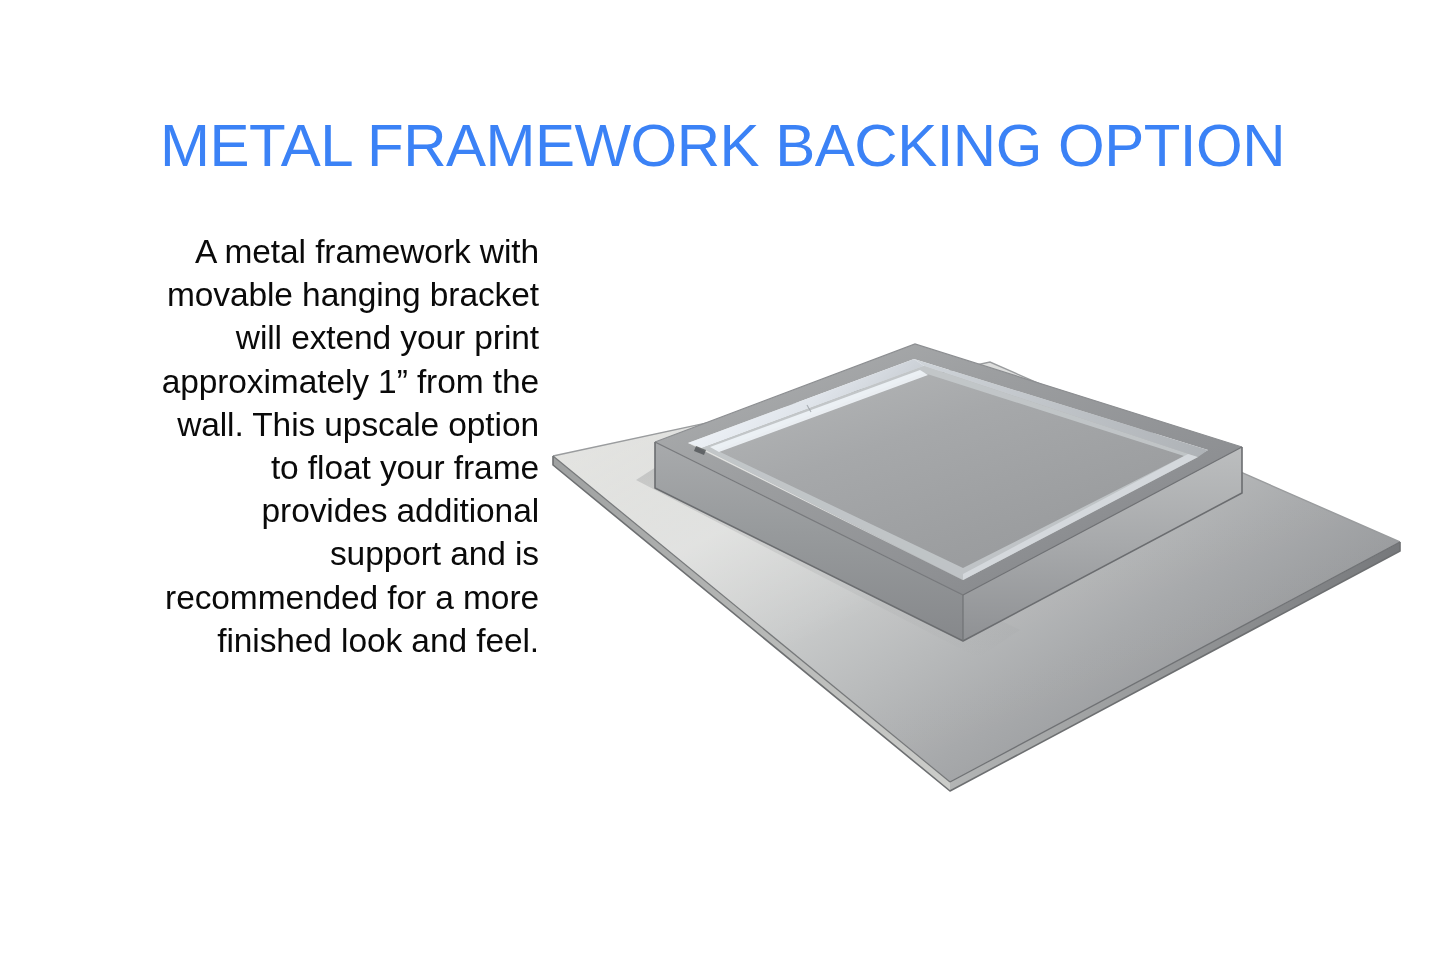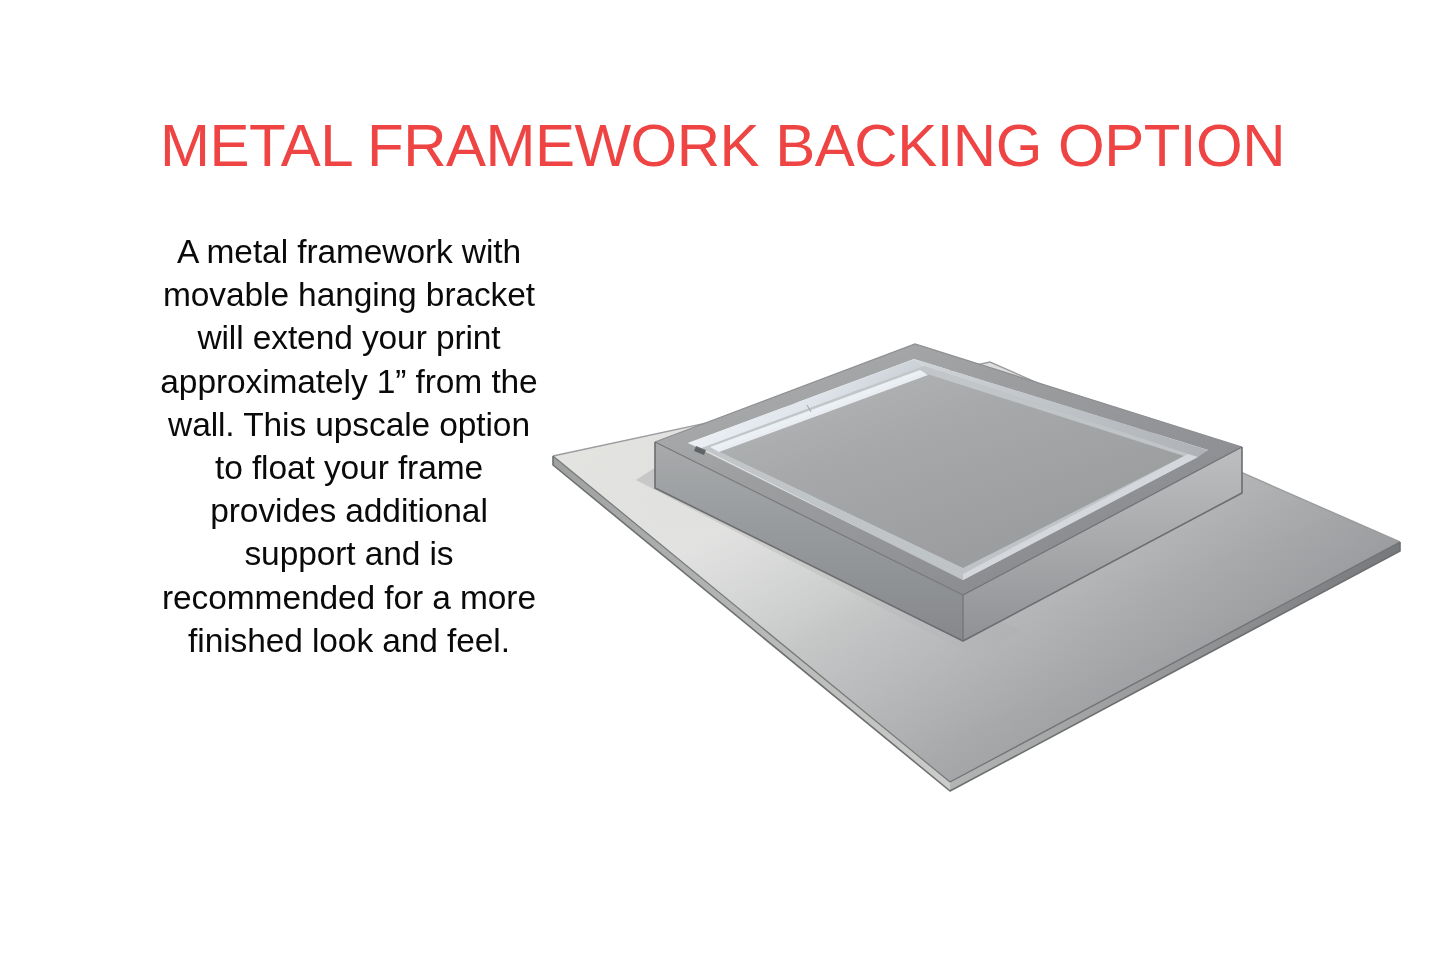--- a/index.html
+++ b/index.html
@@ -26,35 +26,35 @@
   #slide-title {
     position: absolute;
     left: 0;
     top: 74px;
     width: 1445px;
     text-align: center;
     font-size: 60px;
     line-height: 1.05;
     font-weight: 400;
     letter-spacing: -0.5px;
-    color: #ef4444;
+    color: #3b82f6;
     white-space: nowrap;
   }
 
   
   #body-text {
     position: absolute;
     left: 159px;
     top: 230px;
     width: 380px;
     font-size: 33.5px;
     line-height: 43.2px;
     font-weight: 400;
     color: #0a0a0a;
-    text-align: center;
+    text-align: right;
     letter-spacing: -0.1px;
   }
 
   
   #product-figure {
     position: absolute;
     left: 520px;
     top: 330px;
     width: 900px;
     height: 490px;

